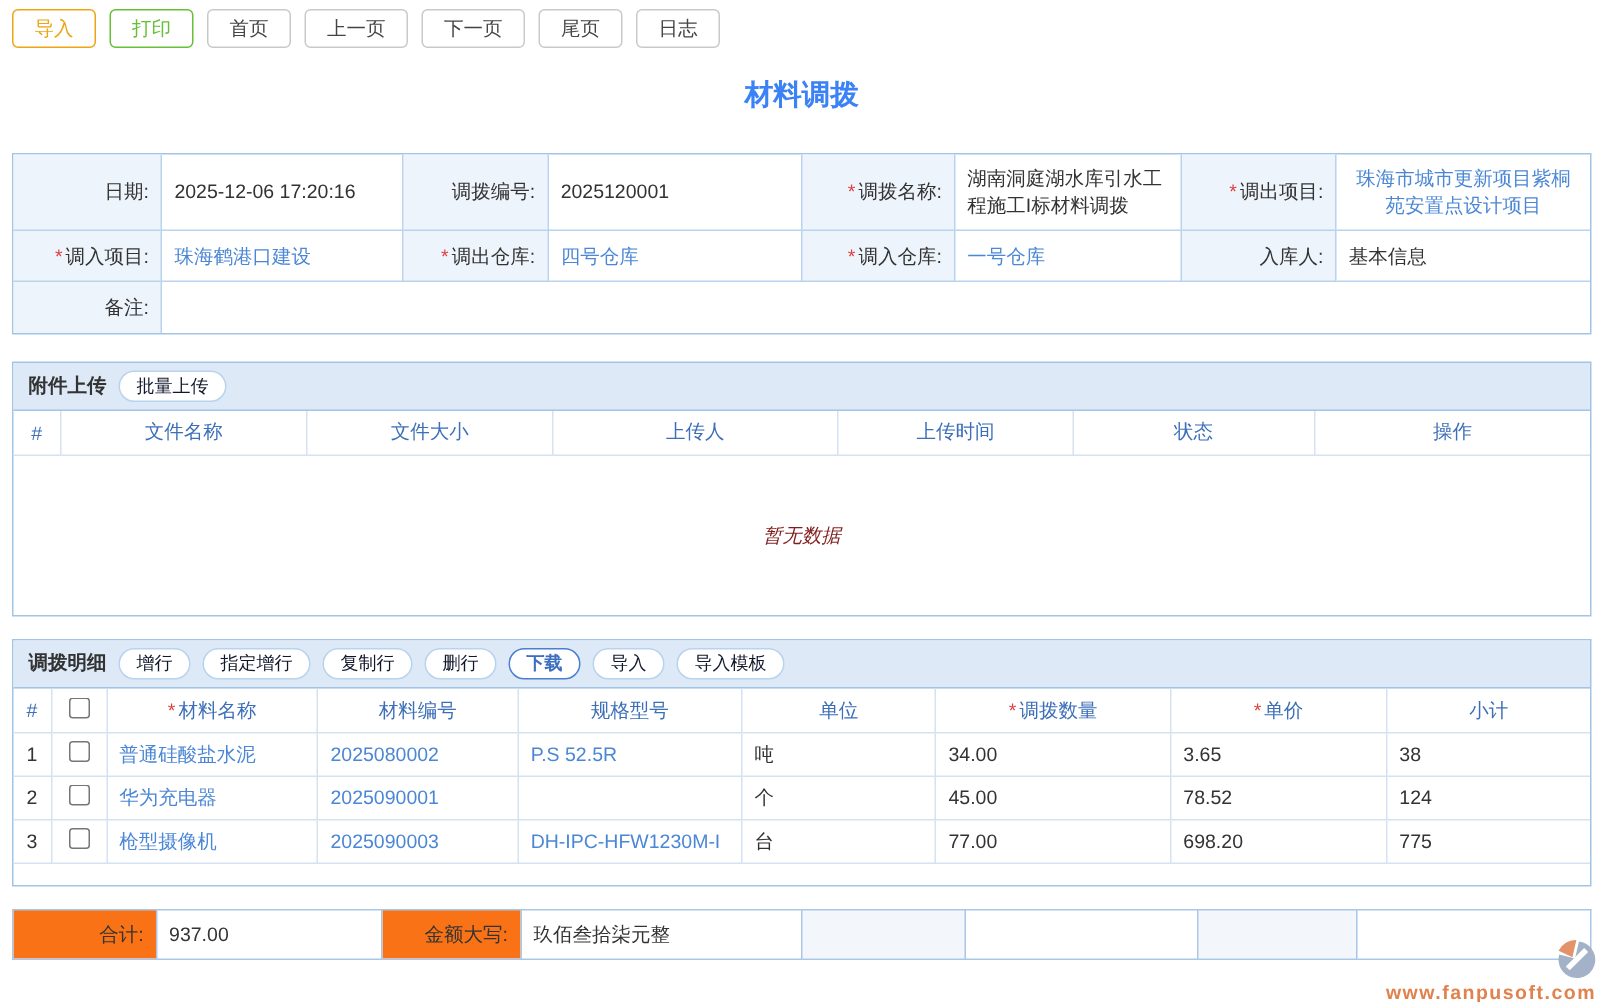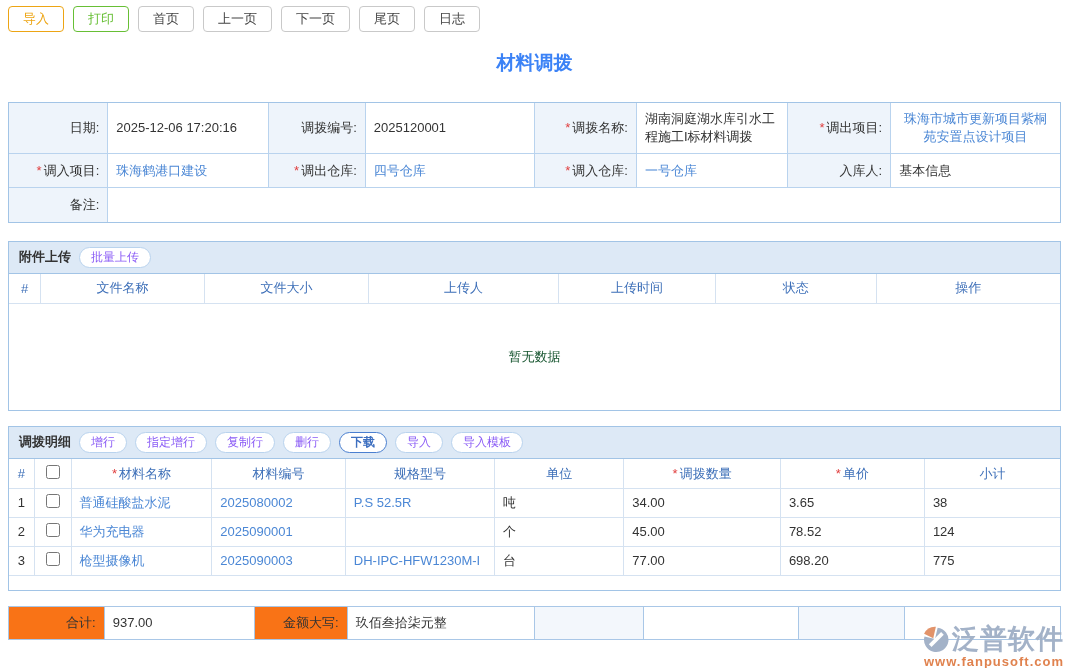--- a/index.html
+++ b/index.html
@@ -14,21 +14,21 @@
 
   
   .page-title { text-align: center; font-size: 19px; font-weight: bold; color: #3b82f6; margin: 12px 0 26px; }
 
   
   .box { margin: 0 8px 18px; border: 1px solid #a2c4e6; background: #fff; }
   .bar { background: #dde9f6; border-bottom: 1px solid #a2c4e6; padding: 5px 10px; display: flex; align-items: center; gap: 8px; min-height: 28px; }
   .bar .bar-title { font-weight: bold; font-size: 13px; color: #333; }
 
   
-  .pill { border: 1px solid #b9d3ee; color: #8b5cf6; background: #fff; border-radius: 20px; padding: 2px 11px; font-size: 12px; cursor: pointer; line-height: 1.3; }
+  .pill { border: 1px solid #b9d3ee; color: #0f172a; background: #fff; border-radius: 20px; padding: 2px 11px; font-size: 12px; cursor: pointer; line-height: 1.3; }
   .pill.active { border-color: #4a7fd0; color: #3d6fc0; font-weight: bold; }
 
   
   table { border-collapse: collapse; width: 100%; table-layout: fixed; }
   .kv td { border: 1px solid #b9d3ee; padding: 4px 8px; font-size: 13px; vertical-align: middle; }
   .kv tr:first-child td { border-top: none; }
   .kv td:first-child { border-left: none; }
   .kv td:last-child { border-right: none; }
   .kv tr:last-child td { border-bottom: none; }
   .kv .lbl { background: #eef4fb; text-align: right; color: #333; }
@@ -38,21 +38,21 @@
   a.lnk { color: #4b87d5; text-decoration: none; cursor: pointer; }
   .center { text-align: center; }
 
   
   .grid th, .grid td { border: 1px solid #d5e2f1; font-weight: normal; font-size: 13px; padding: 4px 8px; height: 29px; }
   .grid th { color: #3d6fb8; text-align: center; }
   .grid th:first-child, .grid td:first-child { border-left: none; }
   .grid th:last-child, .grid td:last-child { border-right: none; }
   .grid tr:first-child th { border-top: none; }
   .grid td { color: #333; text-align: left; white-space: nowrap; overflow: hidden; }
-  .empty-area { height: 106px; display: flex; align-items: center; justify-content: center; color: #14532d; font-size: 13px; }
+  .empty-area { height: 106px; display: flex; align-items: center; justify-content: center; color: #7f1d1d; font-size: 13px; font-style: italic; }
   .details-pad { height: 14px; }
   td.idx { text-align: center; }
   td.cb, th.cb { text-align: center; padding: 2px; }
   input[type="checkbox"] { width: 14px; height: 14px; accent-color: #4b87d5; }
 
   
   .footer-table { width: calc(100% - 16px); margin: 0 8px; }
   .footer-table td { border: 1px solid #a9c7e7; height: 33px; padding: 4px 8px; font-size: 13px; }
   .footer-table .lbl { background: #f97316; text-align: right; }
   .footer-table .alt { background: #f3f7fc; }
@@ -251,18 +251,17 @@
 
   <div class="watermark">
     <div class="wm-top">
       <span style="display:inline-flex">
         <svg width="28" height="28" viewBox="0 0 32 32">
           <path fill="#e2936a" d="M17 2 A14 14 0 0 0 3.5 10 L14 15 Z"></path>
           <path fill="#a3b2c8" d="M19 3 A14 14 0 1 1 4 13 L16 16 Z"></path>
           <path fill="#ffffff" d="M9 22 L23 8 L26 11 L12 25 Z"></path>
         </svg>
       </span>
-      <span class="wm-brand">泛普软件</span>
     </div>
     <div class="wm-url">www.fanpusoft.com</div>
   </div>
 
 </div>
 
 </body></html>

